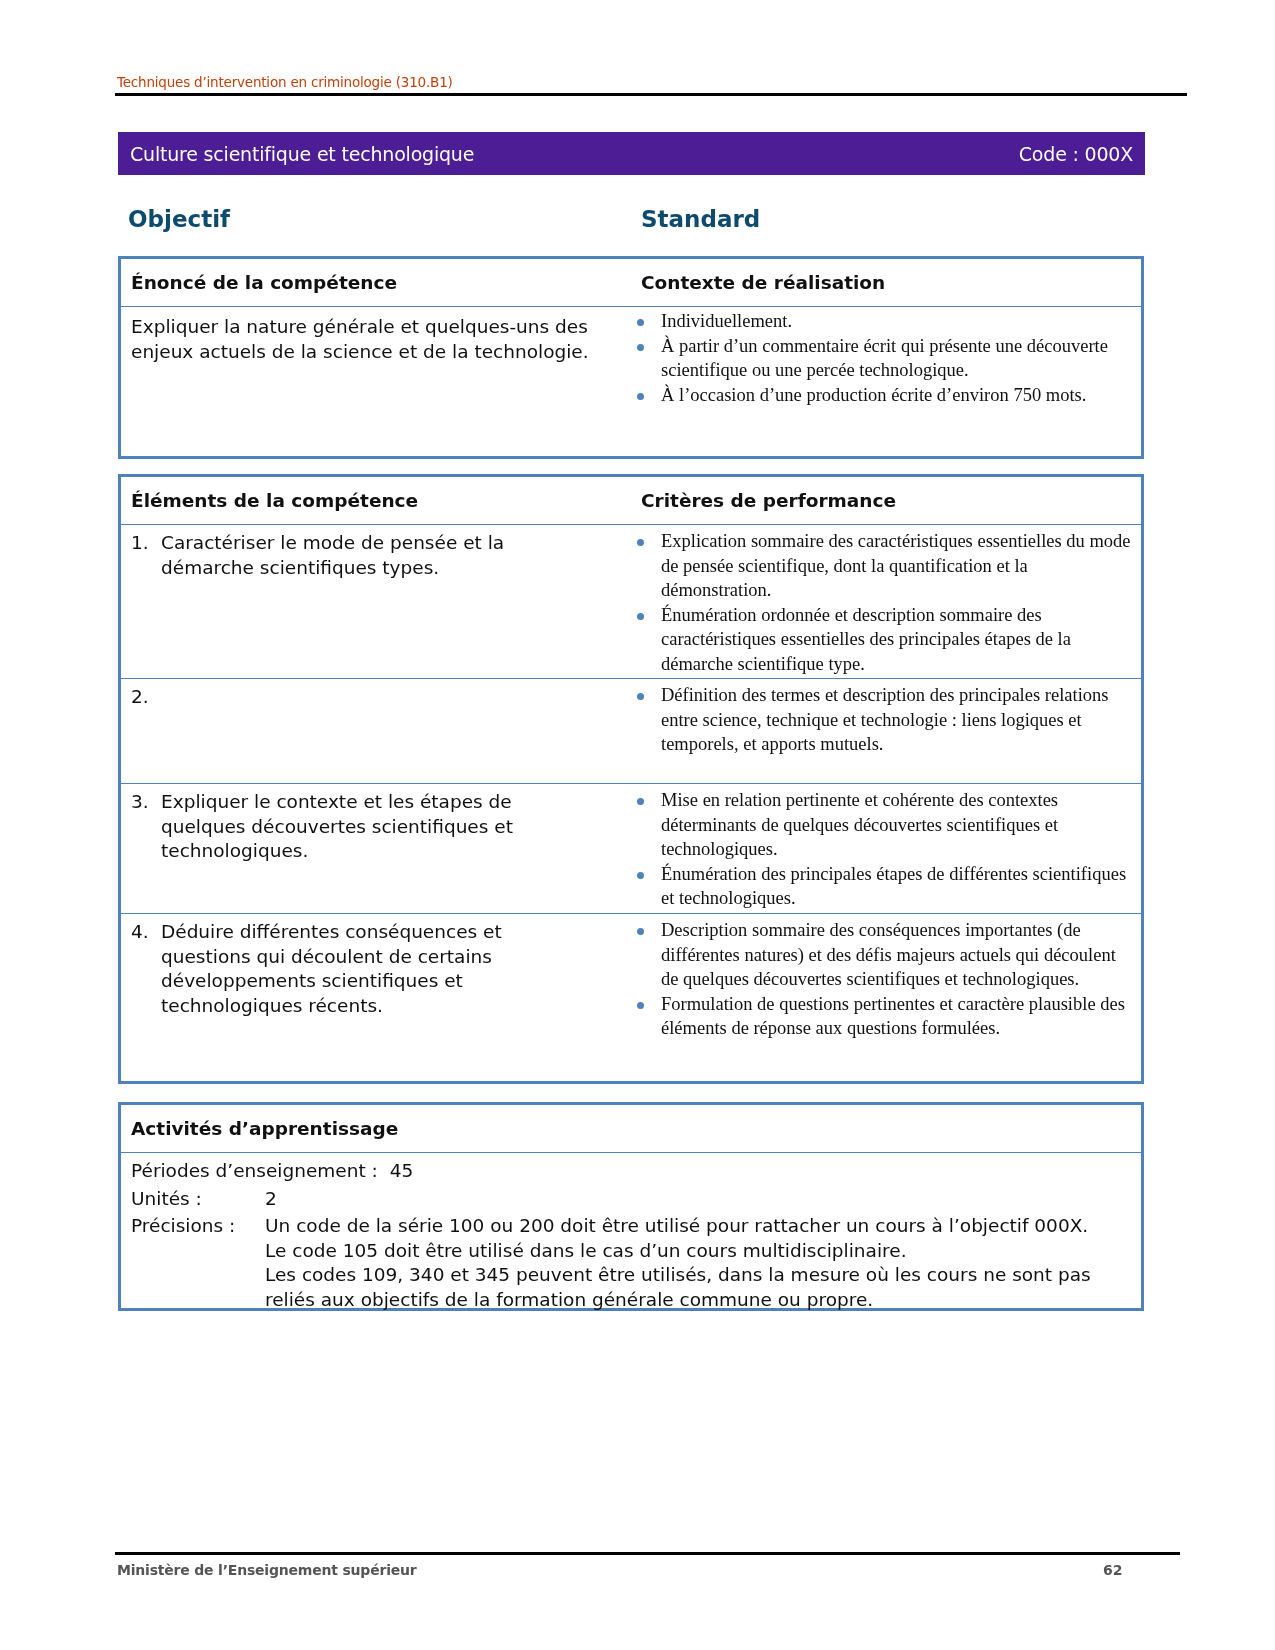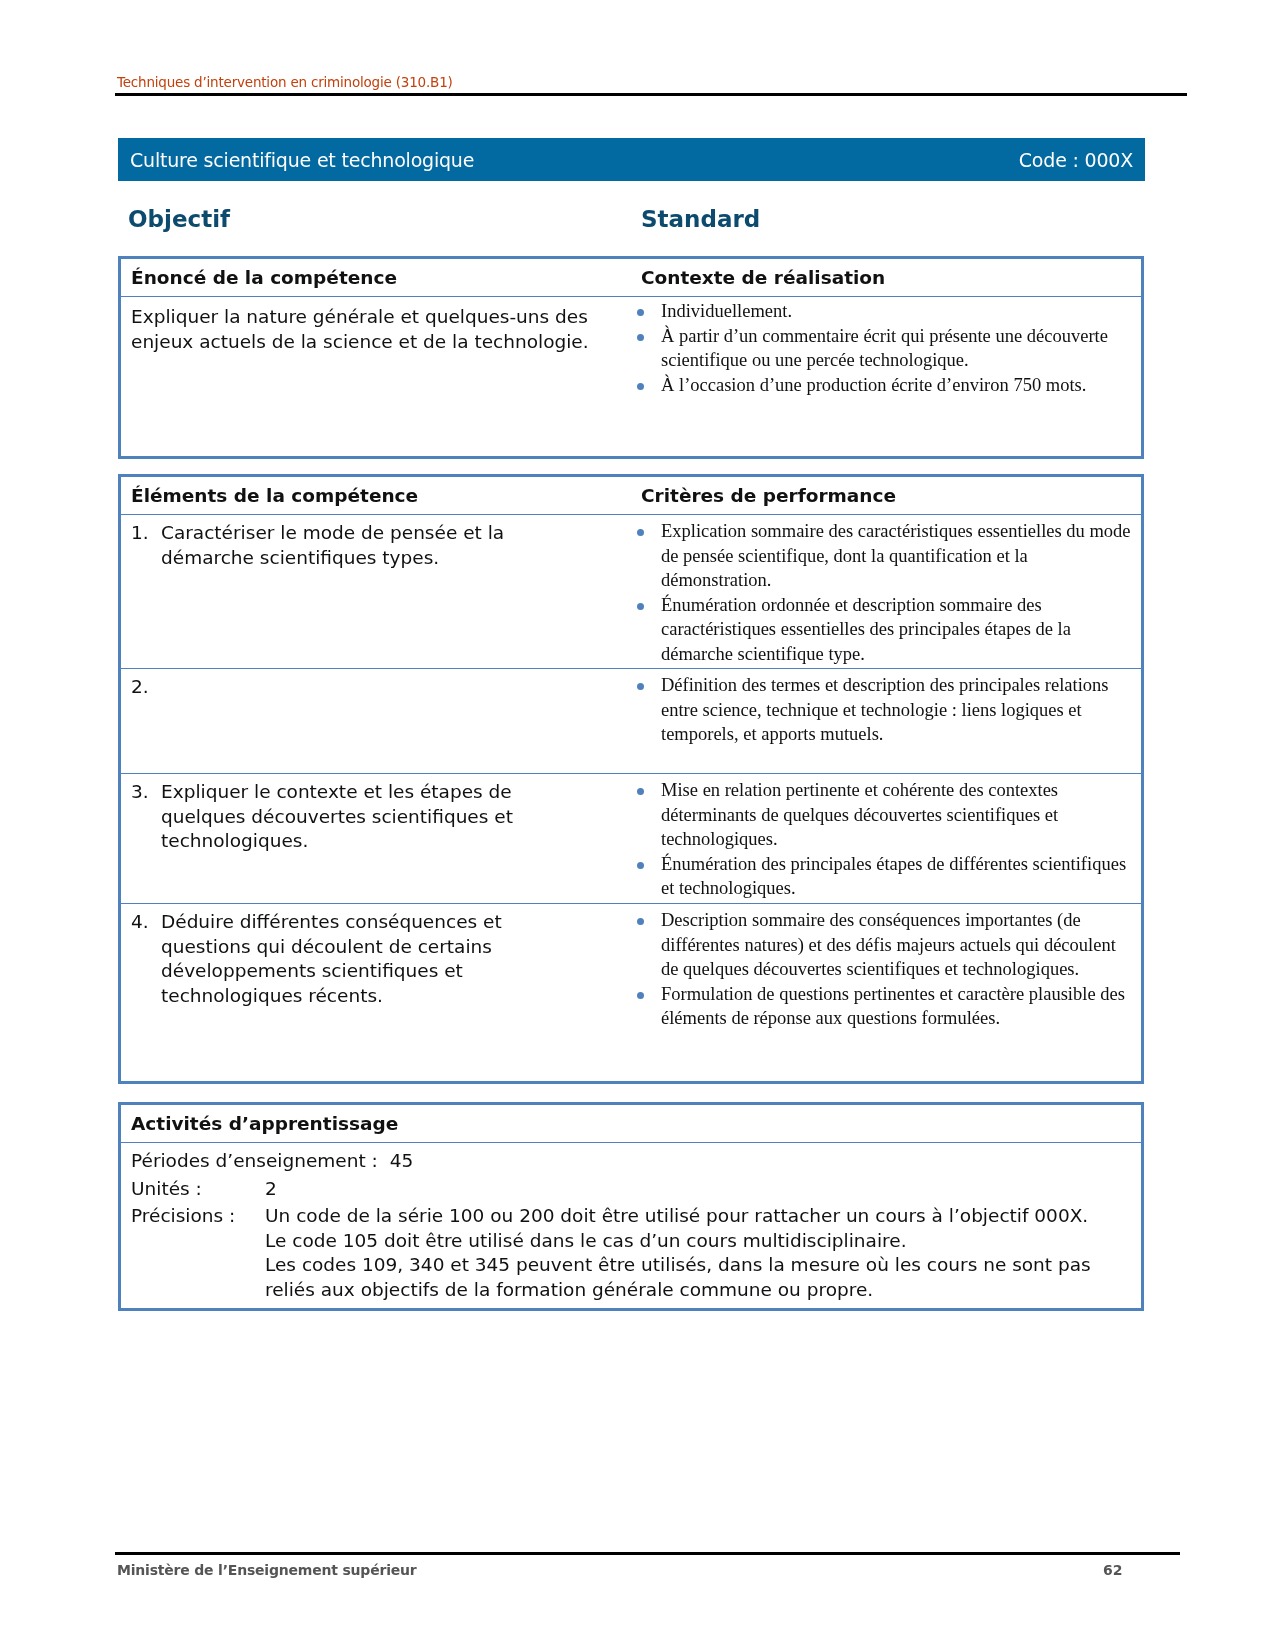--- a/index.html
+++ b/index.html
@@ -1,29 +1,29 @@
 <!DOCTYPE html>
 <html><head>
   <meta charset="utf-8">
   <style>
     html, body { margin: 0; padding: 0; background: #ffffff; }
     body { width: 1275px; height: 1650px; position: relative; font-family: "DejaVu Sans", sans-serif; color: #111; overflow: hidden; }
 
     .running-header { position: absolute; left: 117px; top: 74px; font-size: 13.5px; font-weight: normal; color: #c2410c; letter-spacing: -0.2px; }
     .header-rule { position: absolute; left: 115px; top: 93px; width: 1072px; height: 3px; background: #000; }
 
-    .title-bar { position: absolute; left: 118px; top: 138px; width: 1027px; height: 43px; background: #0369a1; color: #fff; font-size: 19px; box-sizing: border-box; padding: 16px 12px; display: flex; align-items: center; justify-content: space-between; }
+    .title-bar { position: absolute; left: 118px; top: 132px; width: 1027px; height: 43px; background: #4c1d95; color: #fff; font-size: 19px; box-sizing: border-box; padding: 16px 12px; display: flex; align-items: center; justify-content: space-between; }
     .title-bar span { letter-spacing: -0.2px; }
 
     .col-heading { position: absolute; top: 206px; font-size: 23px; font-weight: bold; color: #0c4a6e; }
     .col-heading.left { left: 128px; }
     .col-heading.right { left: 641px; }
 
     .box { position: absolute; left: 118px; width: 1026px; border: 3px solid #4f81bd; box-sizing: border-box; }
-    .box .hdr { display: flex; height: 38px; border-bottom: 1.5px solid #4f81bd; box-sizing: border-box; align-items: center; }
+    .box .hdr { display: flex; height: 48px; border-bottom: 1.5px solid #4f81bd; box-sizing: border-box; align-items: center; }
     .box .hdr div { font-weight: bold; font-size: 18.5px; }
     .box .cell-left { width: 510px; padding-left: 10px; box-sizing: border-box; }
     .box .cell-right { flex: 1; padding-left: 10px; box-sizing: border-box; }
 
     .row { display: flex; border-bottom: 1.5px solid #4f81bd; box-sizing: border-box; }
     .row:last-child { border-bottom: none; }
     .txt { font-size: 18.5px; line-height: 24.5px; }
 
     .numbered { display: flex; padding: 6px 10px 0 10px; }
     .numbered .num { width: 30px; flex: none; }

